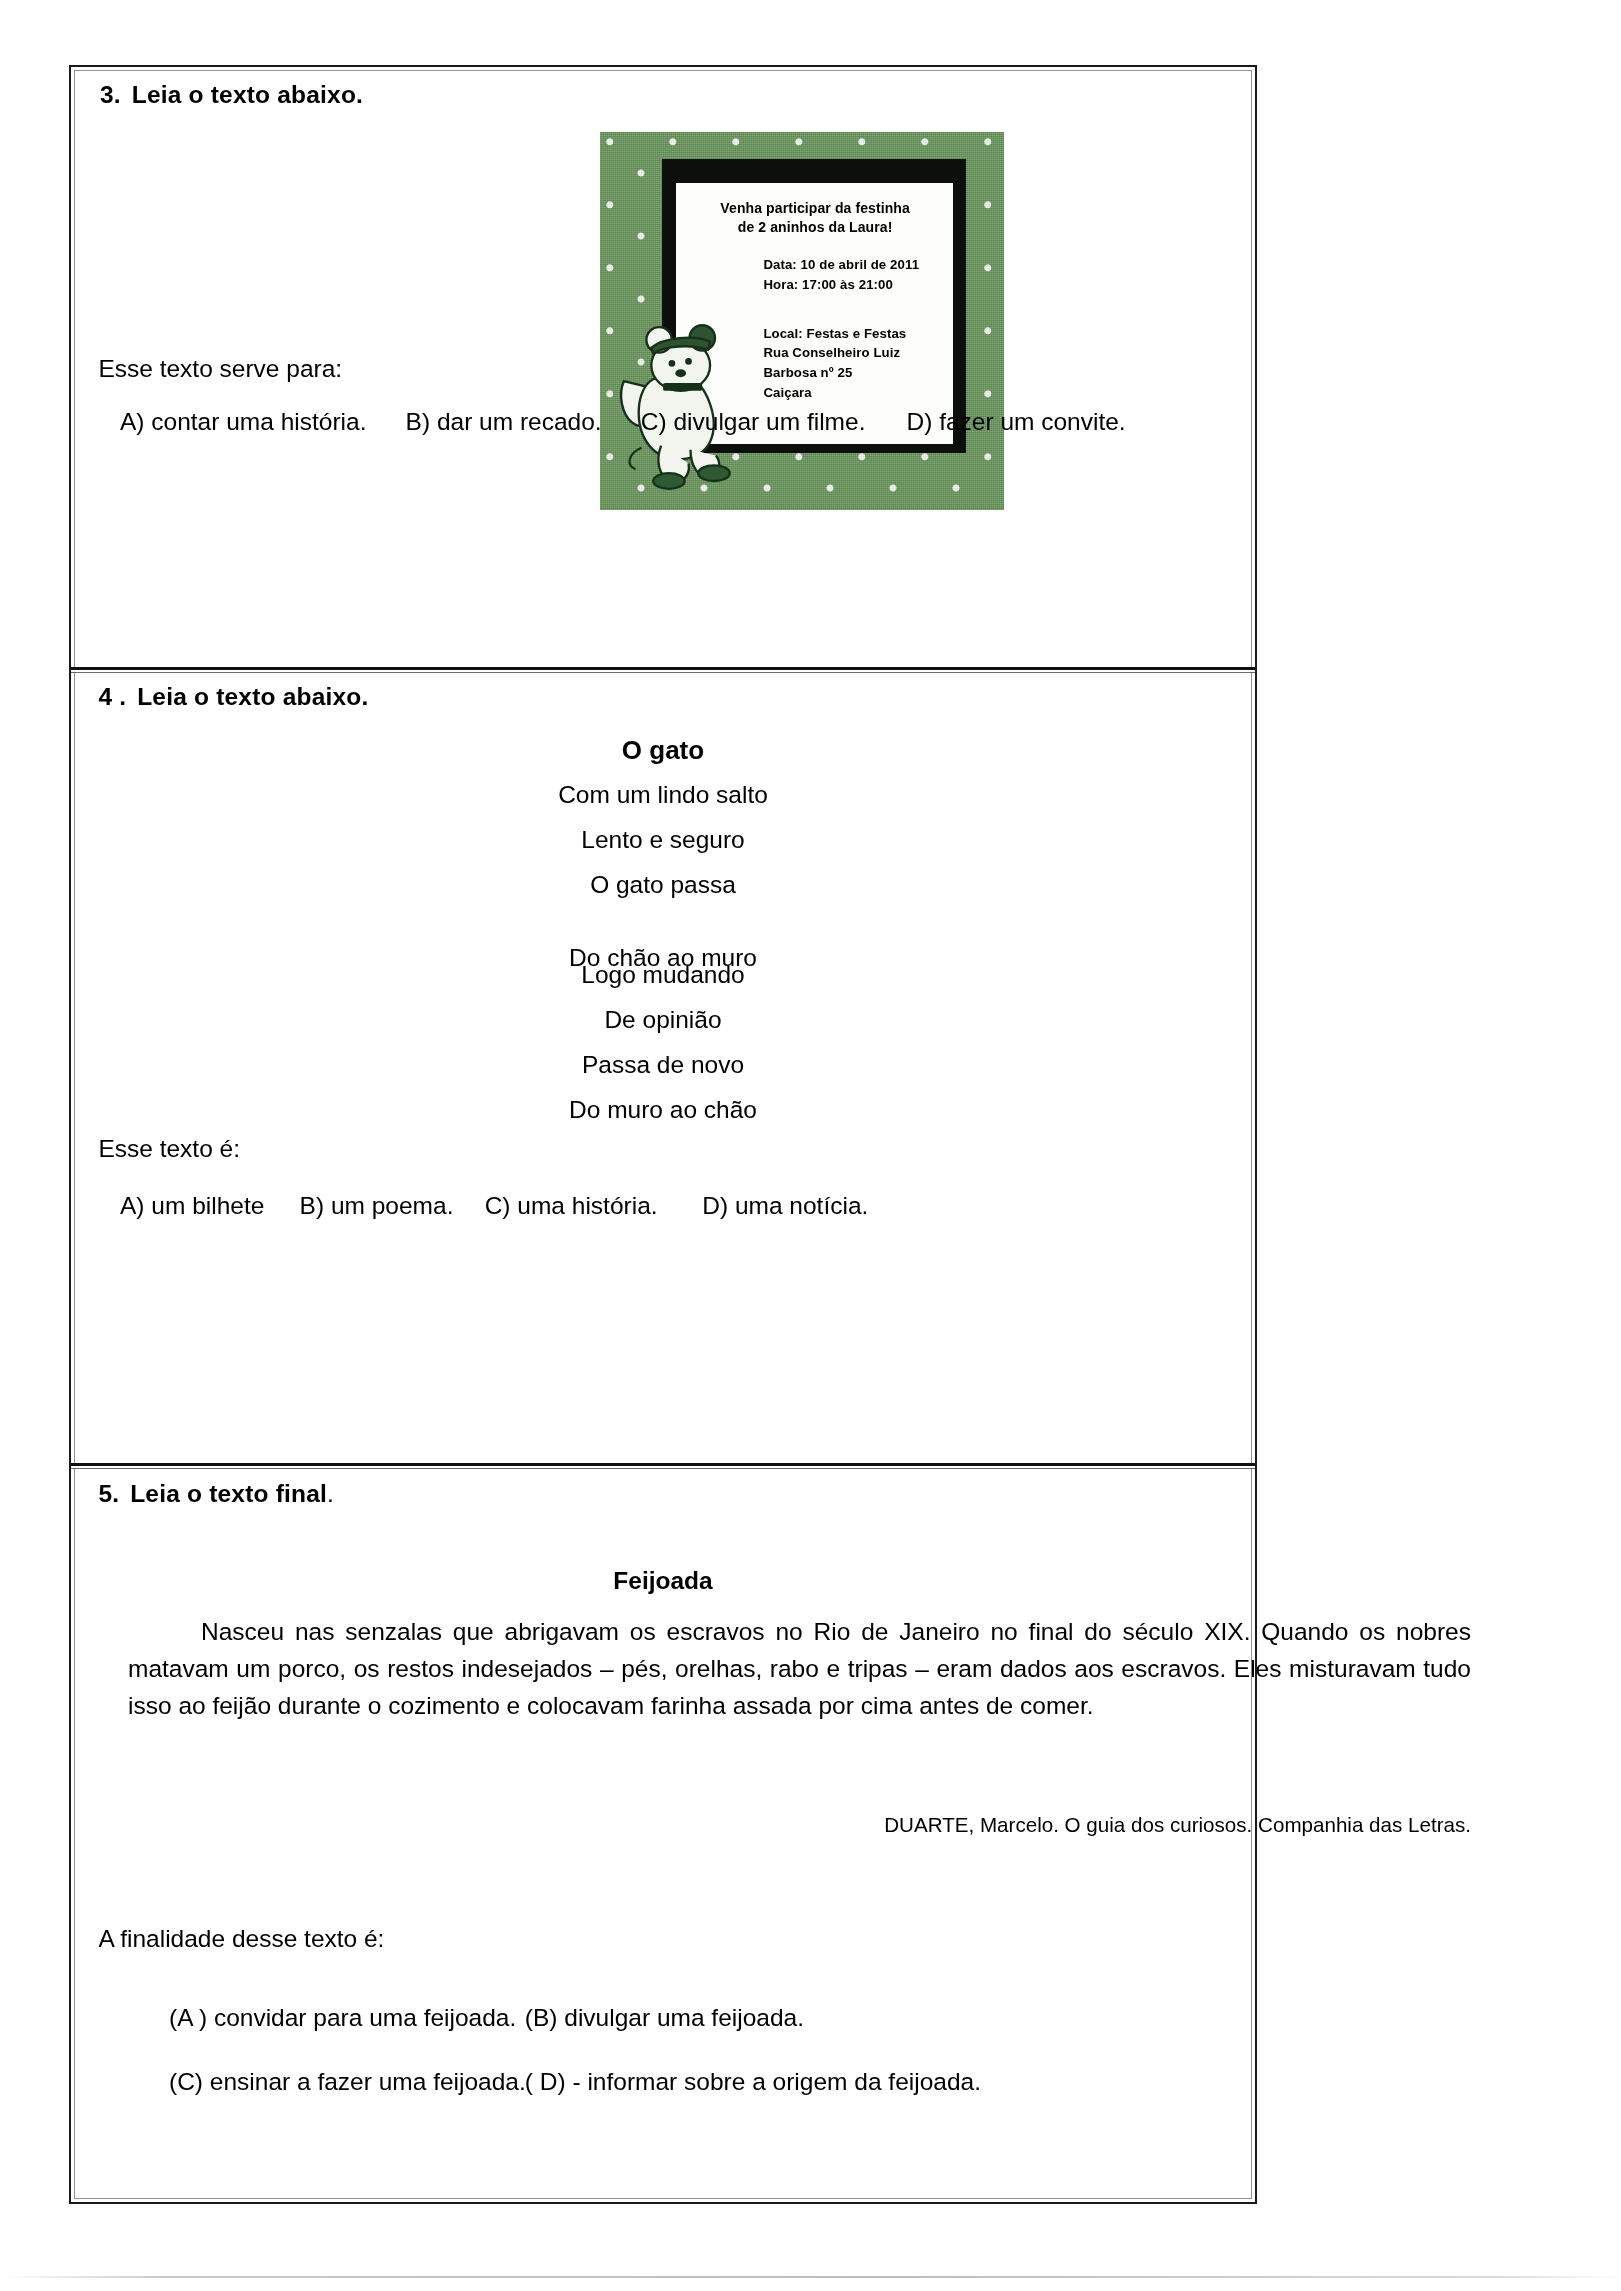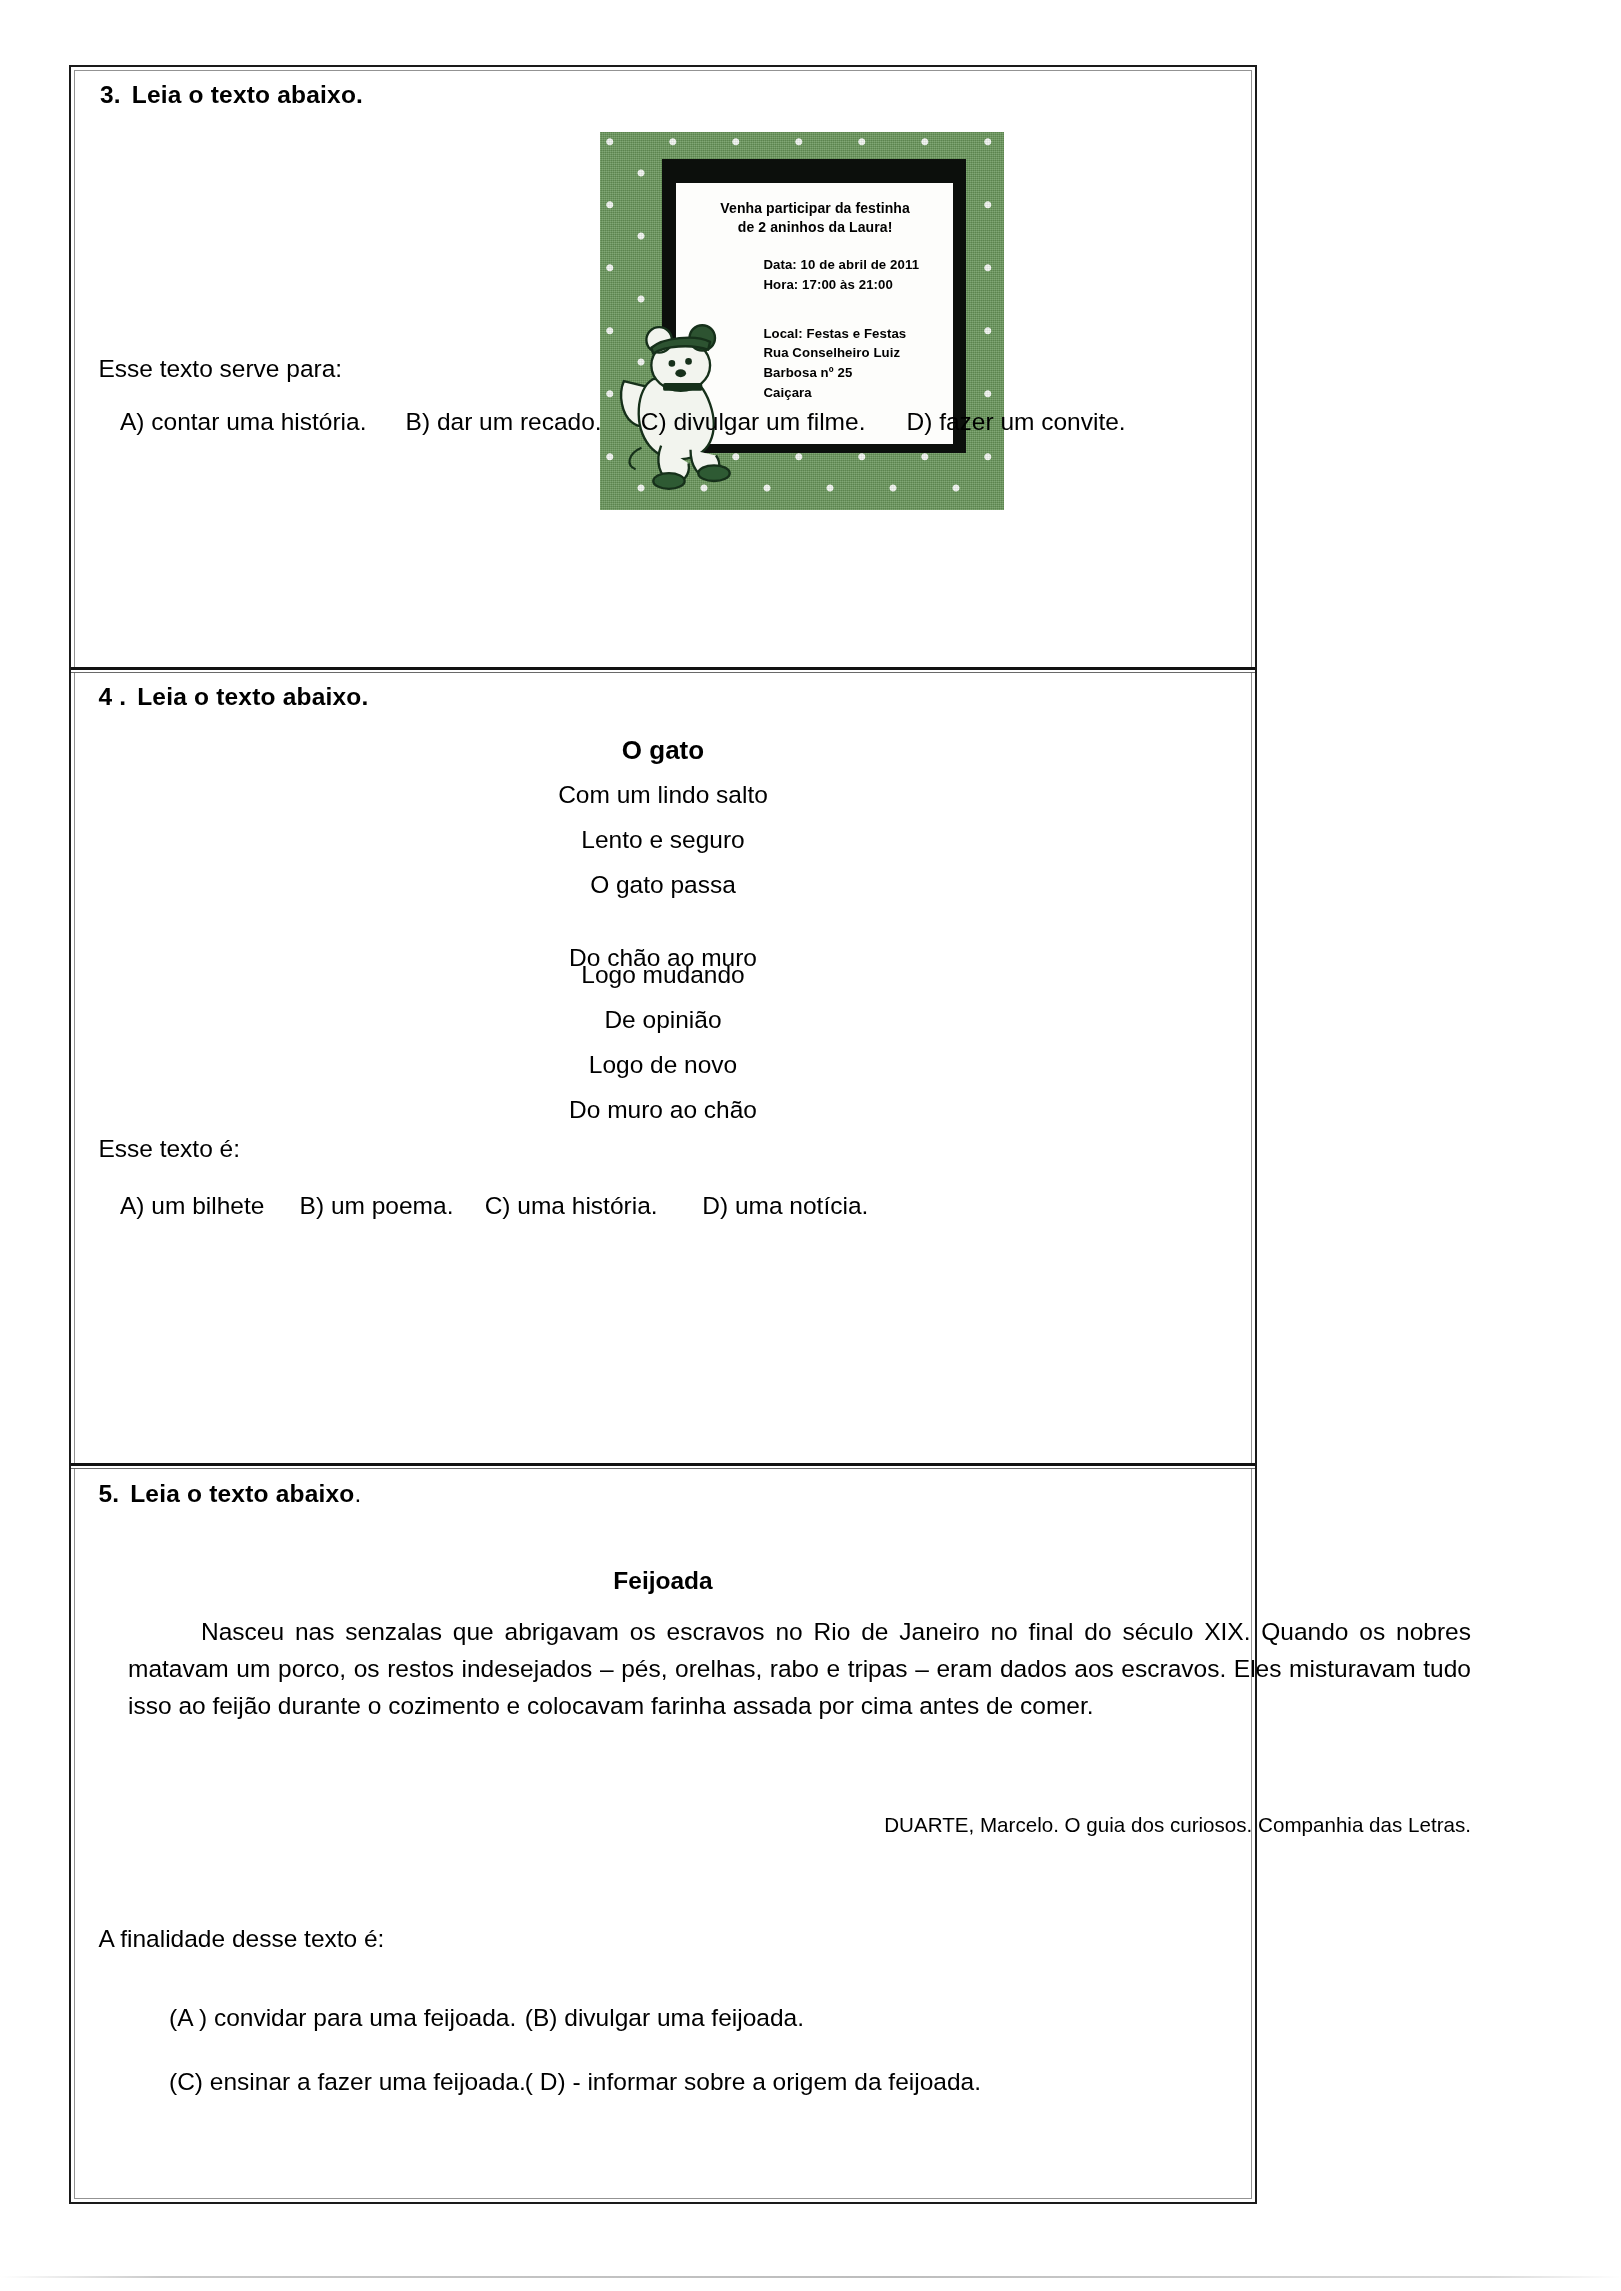--- a/index.html
+++ b/index.html
@@ -281,41 +281,41 @@
   </div>
 
   <div id="poem">
     <div class="poem-title" style="top:668px;">O gato</div>
     <div class="poem-line" style="top:714px;">Com um lindo salto</div>
     <div class="poem-line" style="top:759px;">Lento e seguro</div>
     <div class="poem-line" style="top:804px;">O gato passa</div>
     <div class="poem-line" style="top:849px;margin-top:28px;">Do chão ao muro</div>
     <div class="poem-line" style="top:894px;">Logo mudando</div>
     <div class="poem-line" style="top:939px;">De opinião</div>
-    <div class="poem-line" style="top:984px;">Logo de novo</div>
+    <div class="poem-line" style="top:984px;">Passa de novo</div>
     <div class="poem-line" style="top:1029px;">Do muro ao chão</div>
   </div>
 
   <div class="stem" style="left:27.4px; top:1068px;">Esse texto é:</div>
 
   <div class="opt-row" style="left:49px; top:1125px;">
     <span class="opt">A)  um bilhete</span>
     <span style="display:inline-block;width:21.6px"></span>
     <span class="opt">B)  um poema.</span>
     <span style="display:inline-block;width:17.6px"></span>
     <span class="opt">C)  uma história.</span>
     <span style="display:inline-block;width:31px"></span>
     <span class="opt">D) uma notícia.</span>
   </div>
 
   <div class="q-divider" id="divider-q4-q5"></div>
 
   <div class="q-head" style="left:27.4px; top:1413px;">
     <span class="num">5.</span>
-    <span>Leia o texto abaixo</span><span style="font-weight:normal">.</span>
+    <span>Leia o texto final</span><span style="font-weight:normal">.</span>
   </div>
 
   <div id="feijoada-title">Feijoada</div>
   <div id="feijoada-source">DUARTE, Marcelo. O guia dos curiosos. Companhia das Letras.</div>
   <div id="feijoada-body">Nasceu nas senzalas que abrigavam os escravos no Rio de Janeiro no final do século XIX. Quando os nobres matavam um porco, os restos indesejados – pés, orelhas, rabo e tripas – eram dados aos escravos. Eles misturavam tudo isso ao feijão durante o cozimento e colocavam farinha assada por cima antes de comer.</div>
 
   <div class="stem" style="left:27.4px; top:1858px;">A finalidade desse texto é:</div>
 
   <div class="opt-row" style="left:98px; top:1937px;">
     <span class="opt" style="display:inline-block;width:349px">(A )  convidar para uma feijoada.</span>

